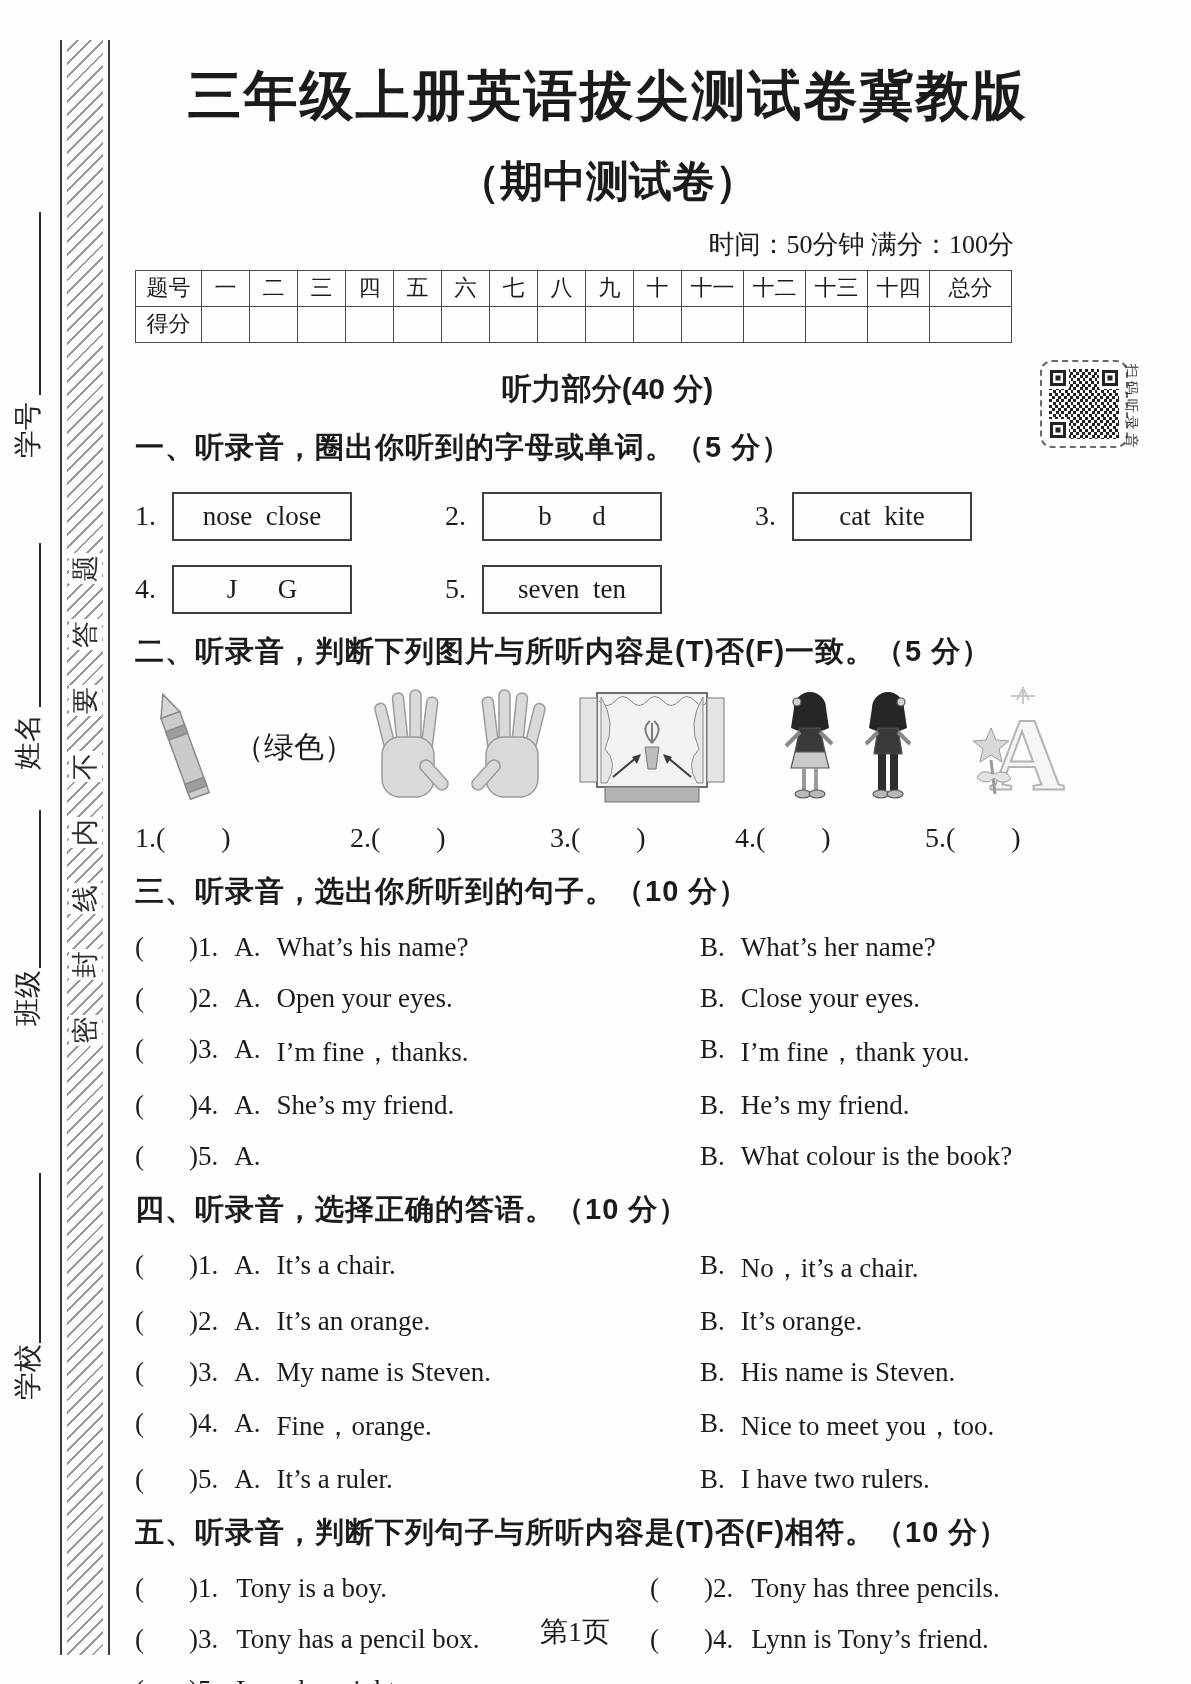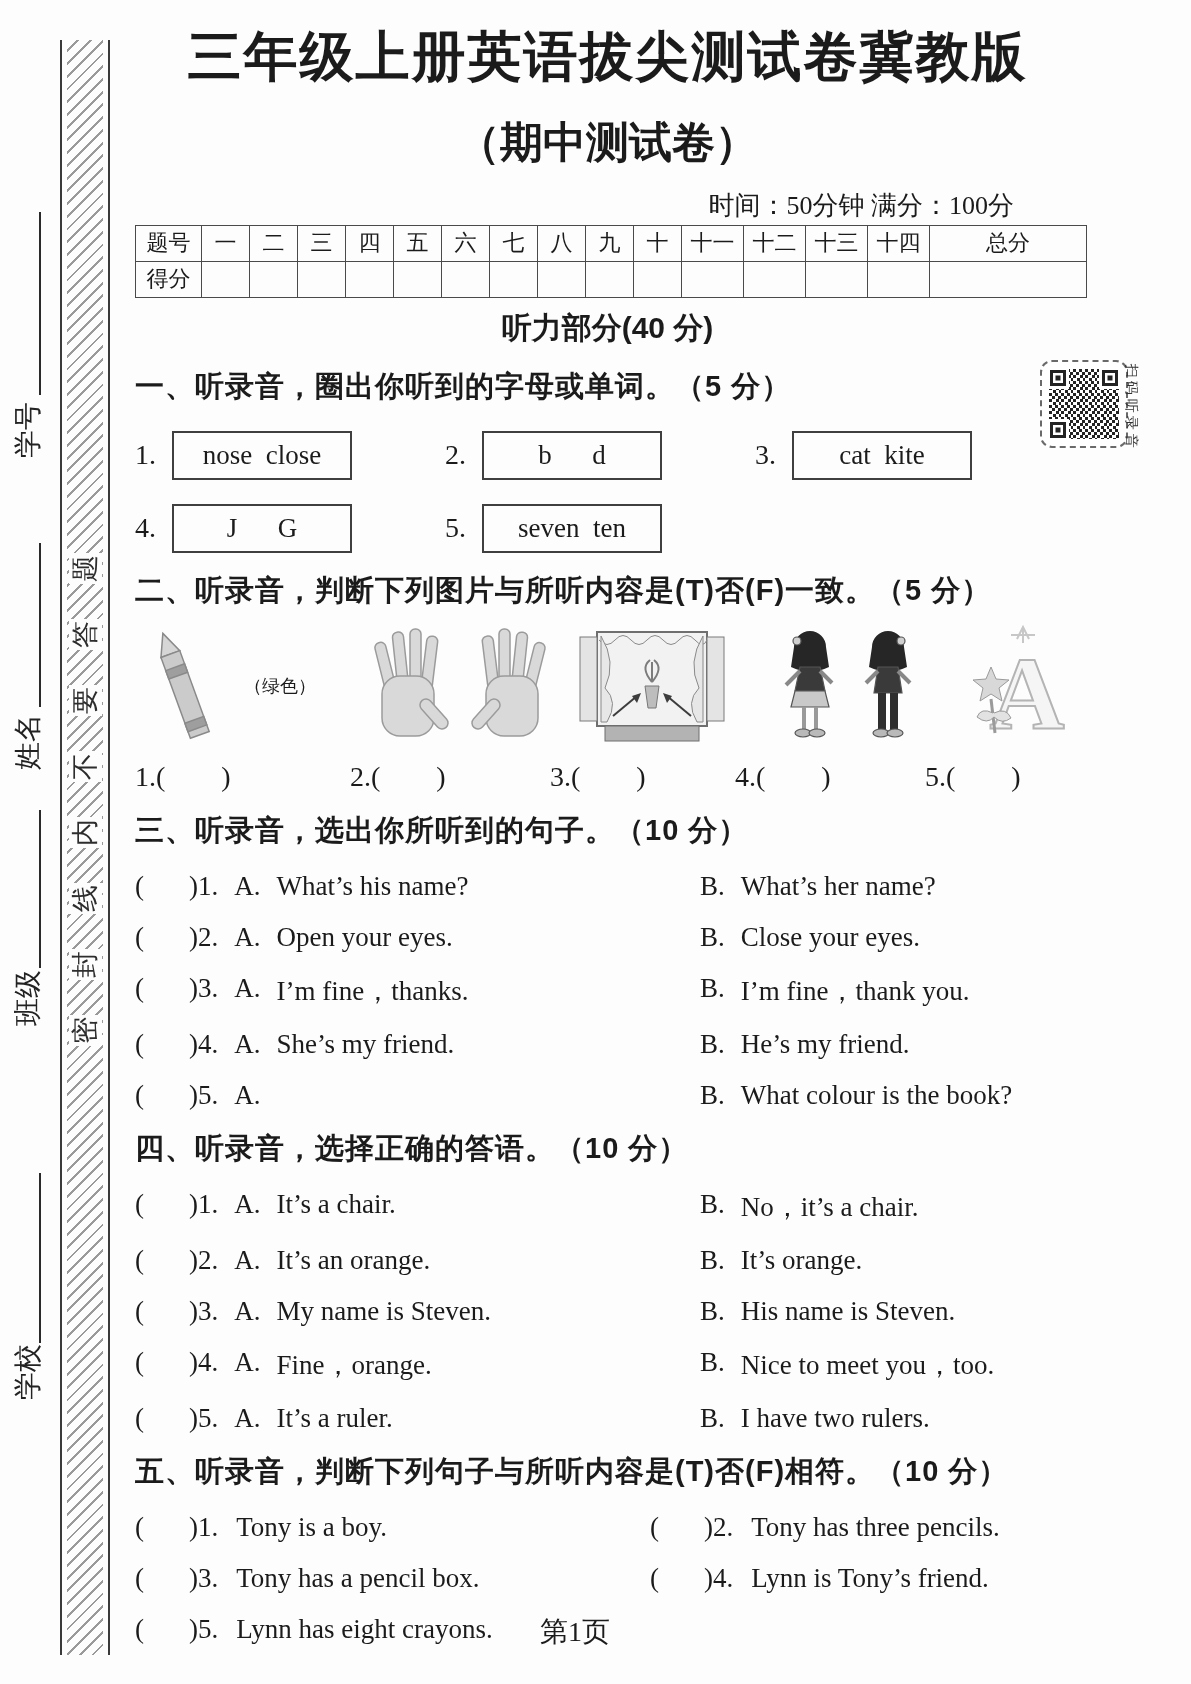--- a/index.html
+++ b/index.html
@@ -12,46 +12,46 @@
               background:repeating-linear-gradient(135deg,transparent 0 7px,#9a9a9a 7px 9px);}
   .seal-chars{position:absolute;left:0;right:0;top:512px;display:flex;flex-direction:column;
               align-items:center;gap:33px;}
   .seal-chars span{display:block;transform:rotate(-90deg);background:#fdfdfd;
                    font-size:27px;color:#2d2d2d;line-height:1;padding:3px 2px;}
   .blank-line{position:absolute;left:39px;width:2px;background:#2a2a2a;}
   .v-label{position:absolute;width:64px;height:30px;line-height:30px;text-align:center;
            font-size:28px;color:#222;transform:rotate(-90deg);}
   
   .main{position:absolute;left:135px;top:0;width:945px;}
-  .title{margin:0;padding-top:25px;text-align:center;font-size:54px;font-weight:bold;
+  .title{margin:16px;padding-top:48px;text-align:center;font-size:54px;font-weight:bold;
          letter-spacing:2px;line-height:1.2;}
   .subtitle{margin:24px 0 0;text-align:center;font-size:43px;font-weight:bold;}
   .meta{margin-top:16px;padding-right:66px;text-align:right;font-size:26px;}
   
-  table.score{border-collapse:collapse;table-layout:fixed;width:952px;margin-top:2px;}
+  table.score{border-collapse:collapse;table-layout:fixed;width:877px;margin-top:8px;}
   table.score td{border:1.6px solid #4a4a4a;height:35px;text-align:center;
                  font-size:22px;padding:0;}
   
-  .part-title{margin-top:10px;text-align:center;font-size:30px;font-weight:bold;
+  .part-title{margin-top:26px;text-align:center;font-size:30px;font-weight:bold;
               font-family:"Liberation Sans",sans-serif;}
   .sec-head{margin-top:18px;font-size:29px;font-weight:bold;
             font-family:"Liberation Sans",sans-serif;letter-spacing:1px;}
   
   .word-row{display:flex;align-items:center;margin-top:24px;}
   .w-item{display:flex;align-items:center;}
   .w-item.c1{width:310px;}.w-item.c2{width:310px;}
   .w-num{font-size:28px;margin-right:16px;}
   .w-box{border:2px solid #3f3f3f;min-width:120px;padding:7px 28px;text-align:center;
          font-size:27px;white-space:pre;}
   
   .pic-row{display:flex;align-items:flex-end;margin-top:10px;height:128px;}
   .pic-cell{display:flex;align-items:center;}
   .pic-cell.p1{width:235px;}.pic-cell.p2{width:205px;}.pic-cell.p3{width:195px;}
   .pic-cell.p4{width:195px;}
-  .crayon-note{font-size:18px;margin-left:14px;}
+  .crayon-note{font-size:30px;margin-left:4px;}
   .ans-row{display:flex;margin-top:12px;font-size:28px;}
   .ans-item{white-space:pre;}
   .ans-item.a1{width:215px;}.ans-item.a2{width:200px;}.ans-item.a3{width:185px;}
   .ans-item.a4{width:190px;}
   
   .q-row{display:flex;margin-top:20px;font-size:27px;white-space:nowrap;}
   .q-left{width:565px;display:flex;}
   .paren-open{display:inline-block;width:54px;}
   .q-num{margin-right:16px;}
   .opt-label{margin-right:16px;}

